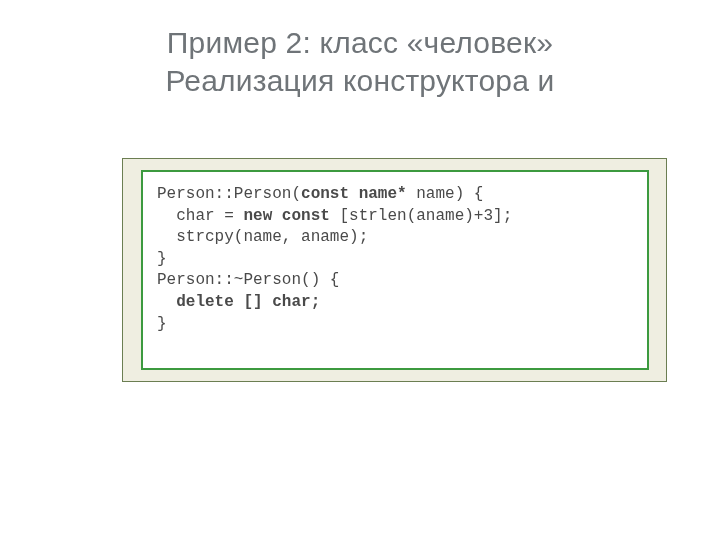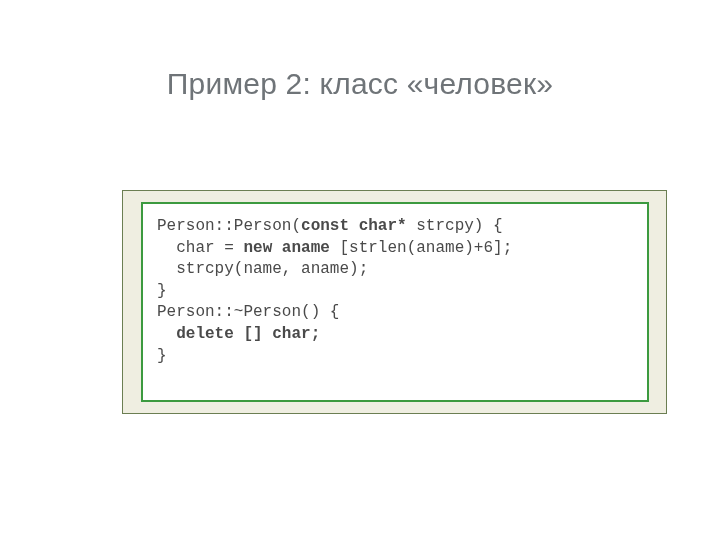--- a/index.html
+++ b/index.html
@@ -14,24 +14,23 @@
   .slide {
     width: 720px;
     height: 540px;
     position: relative;
   }
   .title {
     color: #6f7478;
     font-size: 30px;
     font-weight: 400;
     text-align: center;
-    padding-top: 33px;
+    padding-top: 24px;
     line-height: 1.25;
     letter-spacing: 0.2px;
-    margin-top: 32px;
   }
   .outer-box {
     position: absolute;
     left: 122px;
     top: 158px;
     width: 545px;
     height: 224px;
     background: #efeee1;
     border: 1px solid #6b7e52;
     box-sizing: border-box;
@@ -57,26 +56,26 @@
   .code b {
     font-weight: bold;
   }
 </style>
 </head>
 <body>
 
 <div class="slide">
   <div class="title">
     <span>Пример 2: класс «человек»</span><br>
-    <br>
+    <span>Реализация конструктора и</span><br>
   </div>
 
   <div class="outer-box"></div>
   <div class="inner-box">
-    <div class="code"><span>Person::Person(</span><b>const char*</b><span> strcpy) {</span>
-<span>  char = </span><b>new aname</b><span> [strlen(aname)+6];</span>
+    <div class="code"><span>Person::Person(</span><b>const name*</b><span> name) {</span>
+<span>  char = </span><b>new const</b><span> [strlen(aname)+3];</span>
 <span>  strcpy(name, aname);</span>
 <span>}</span>
 <span>Person::~Person() {</span>
 <span>  </span><b>delete [] char;</b>
 <span>}</span></div>
   </div>
 </div>
 
 </body></html>

